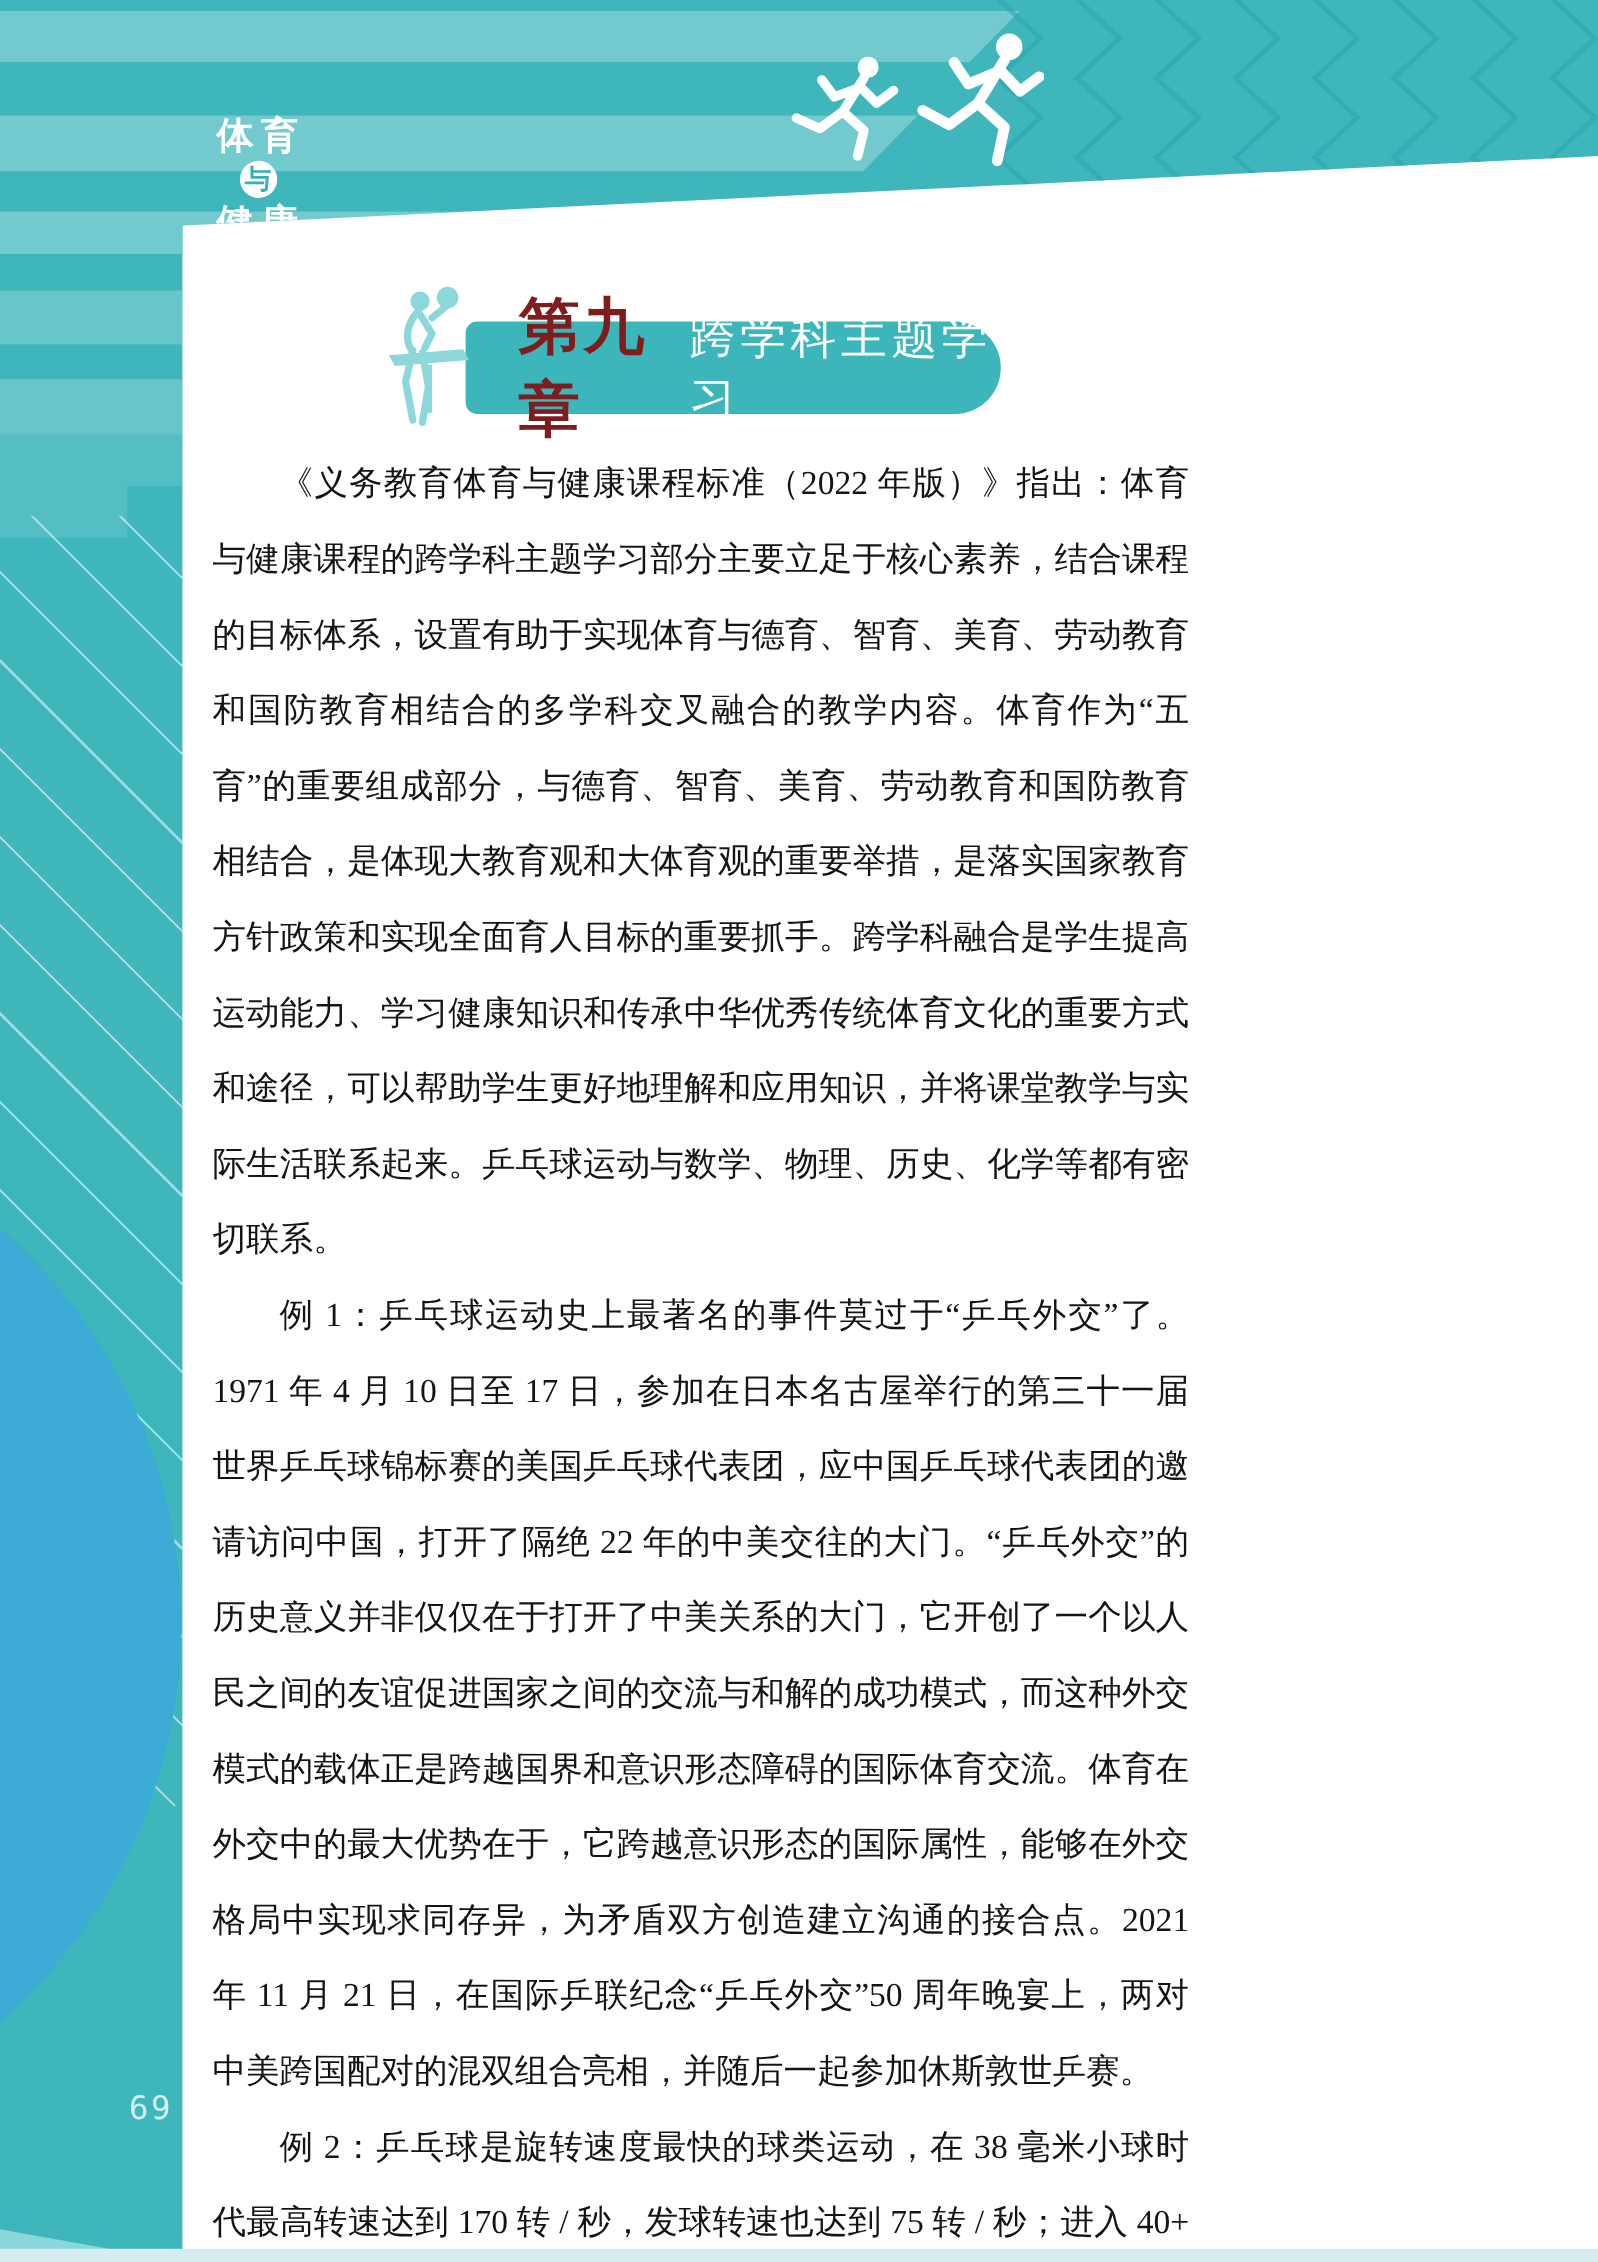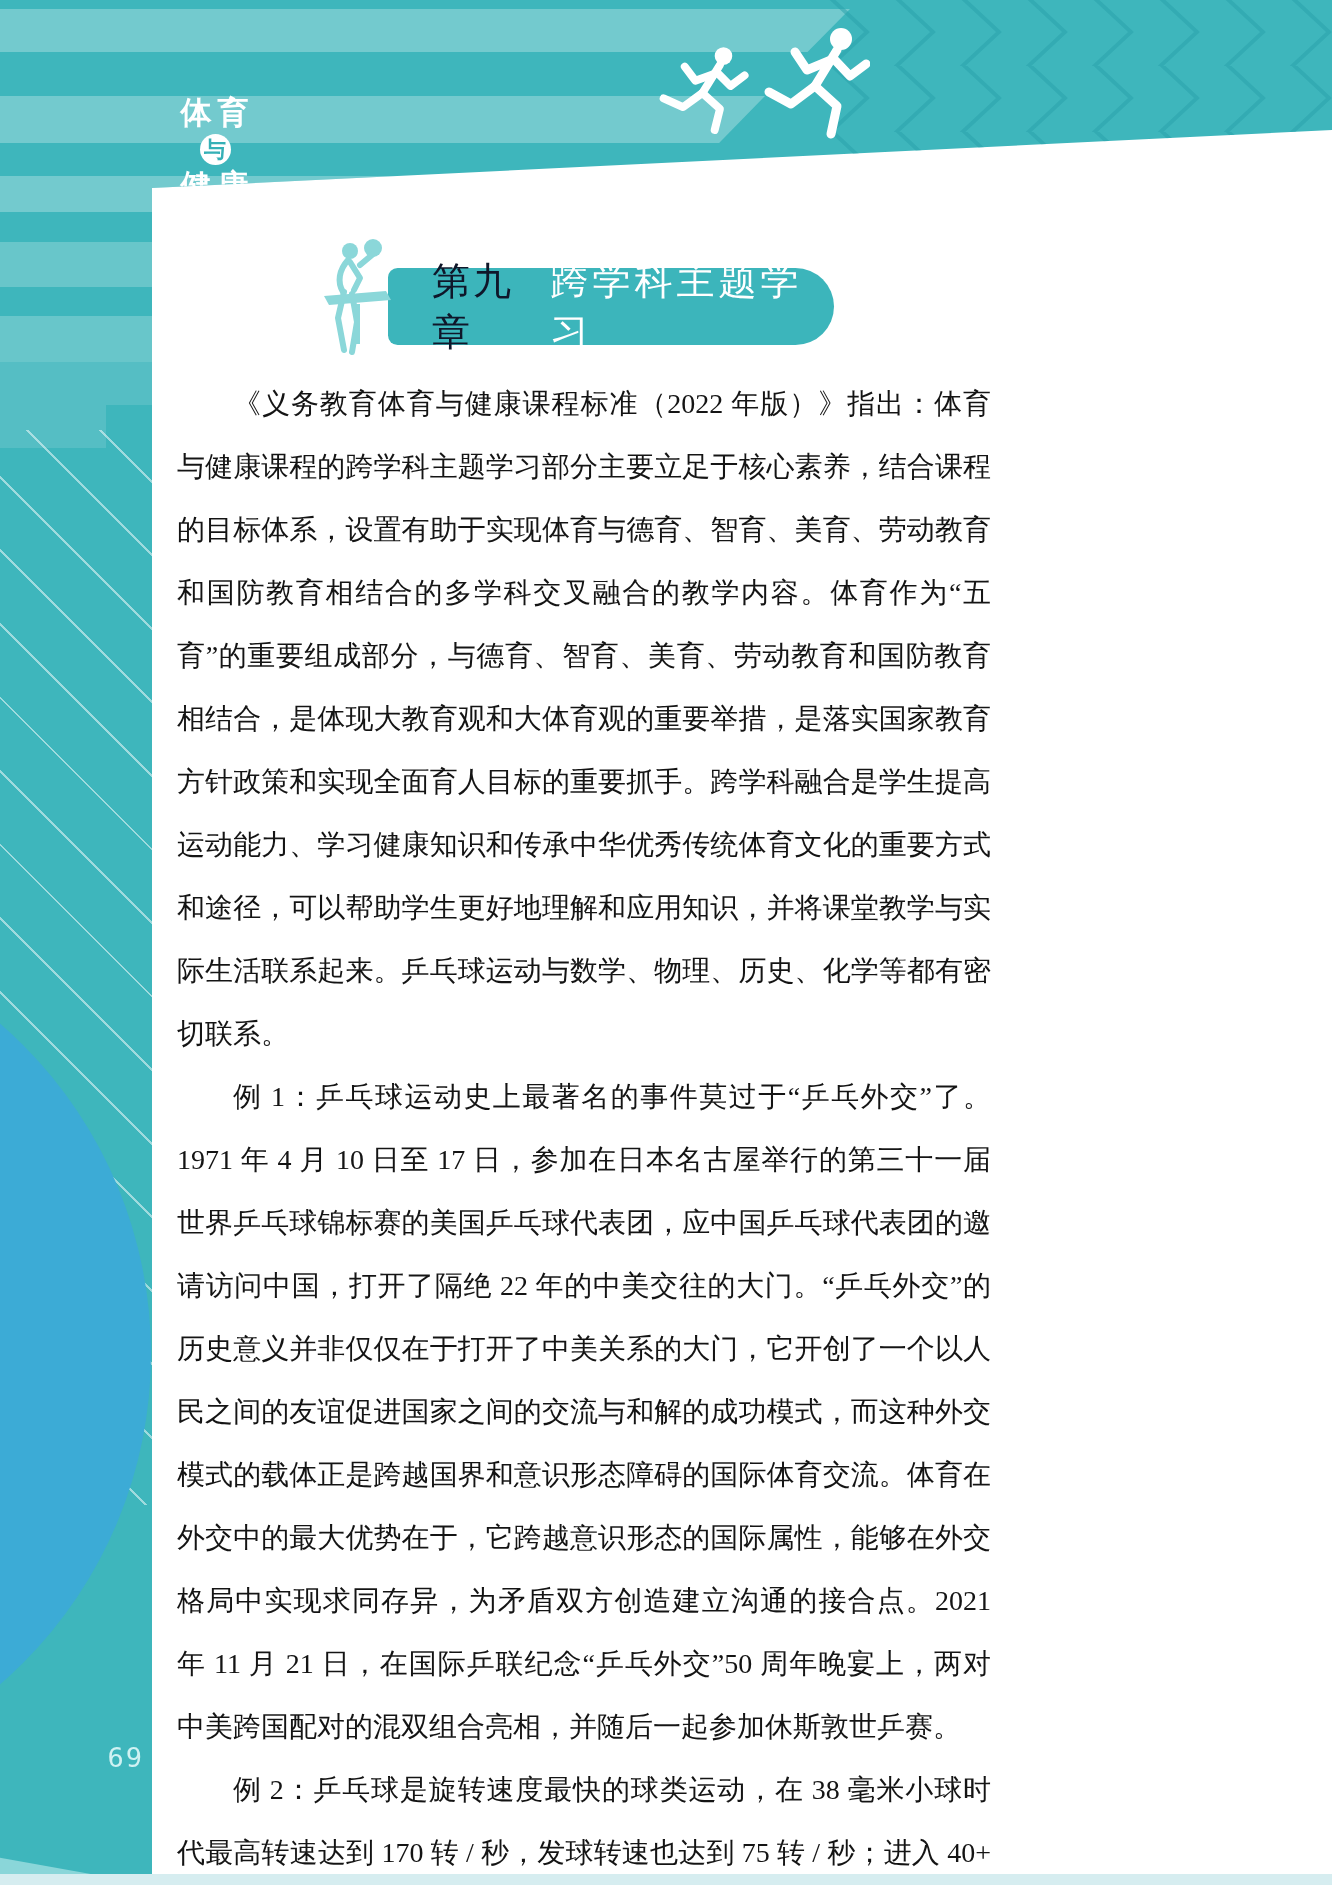--- a/index.html
+++ b/index.html
@@ -42,21 +42,21 @@
   .badge{position:relative;margin-left:26px;background:#ffffff;border-radius:10px;height:44px;
       display:flex;align-items:center;padding:0 14px;}
   .badge-text{color:#2fb0b6;font-size:24px;font-weight:700;letter-spacing:1px;white-space:nowrap;}
   .badge-tail{position:absolute;left:-2px;top:-17px;width:30px;height:22px;background:#ffffff;
       clip-path:polygon(8% 0,100% 100%,30% 100%);}
 
   
   .chapter-wrap{position:absolute;left:310px;top:238px;width:540px;height:125px;}
   .chapter-banner{position:absolute;left:78px;top:30px;width:446px;height:77px;background:#3cb5bb;
       border-radius:10px 40px 40px 10px;display:flex;align-items:center;padding-left:44px;box-sizing:border-box;}
-  .chapter-number{color:#0f172a;font-size:38px;font-weight:400;letter-spacing:3px;}
+  .chapter-number{color:#7f1d1d;font-size:51px;font-weight:700;letter-spacing:3px;}
   .chapter-title{color:#ffffff;font-size:38px;font-weight:400;letter-spacing:4px;}
   .pingpong-icon{position:absolute;left:0;top:0;width:90px;height:122px;z-index:2;}
 
   
   .body-text{position:absolute;left:177px;top:372px;width:814px;
       font-family:"Liberation Serif","DejaVu Serif",serif;color:#141414;
       font-size:28px;line-height:63px;text-align:justify;}
   .body-text p{margin:0;text-indent:2em;}
 
   

